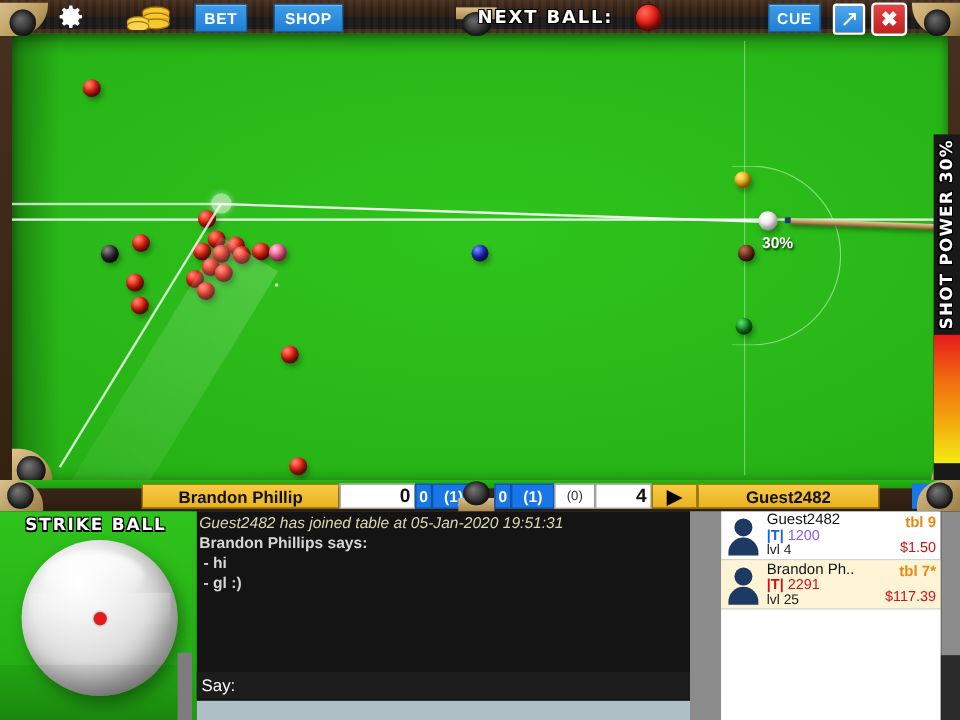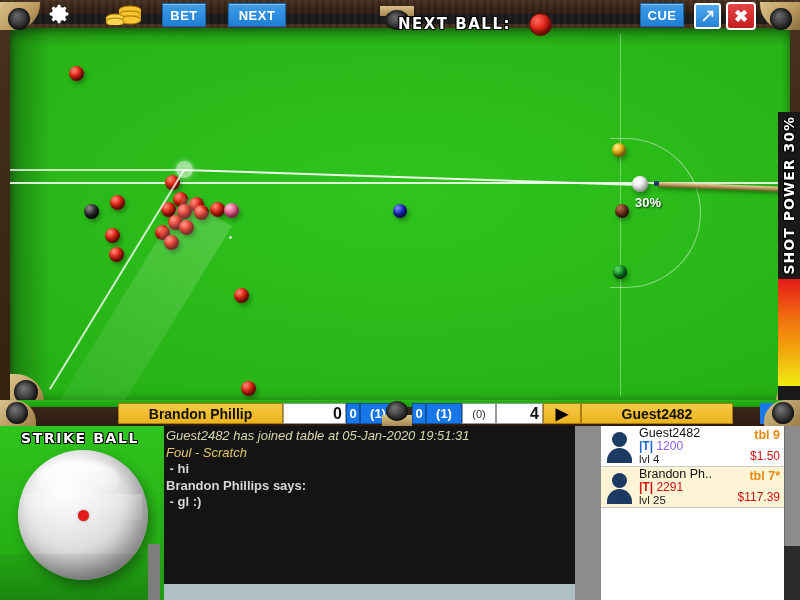--- a/index.html
+++ b/index.html
@@ -38,21 +38,21 @@
   #shop-button{left:228px;width:56px;}
   #cue-button{left:640px;width:42px;}
 
   .gear{
     position:absolute;left:48px;top:3px;width:22px;height:22px;cursor:pointer;
   }
   .coins{
     position:absolute;left:104px;top:4px;width:44px;height:21px;cursor:pointer;
   }
   .nextball-wrap{
-    position:absolute;left:398px;top:12px;height:24px;
+    position:absolute;left:398px;top:2px;height:24px;
     display:flex;align-items:center;gap:18px;
   }
   .nextball-label{
     color:#ffffff;font-size:15px;font-weight:bold;letter-spacing:1.5px;
     text-shadow:1px 1px 0 #000,-1px 1px 0 #000,1px -1px 0 #000,-1px -1px 0 #000;
     font-family:"DejaVu Sans", sans-serif;
   }
   .nextball-ball{
     width:21px;height:21px;border-radius:50%;
     background:radial-gradient(circle at 34% 30%,#ff6a5a 0%,#e22216 45%,#8f0d06 100%);
@@ -547,21 +547,21 @@
         <ellipse cx="26" cy="11" rx="11" ry="4" fill="#f7c731" stroke="#a87a06"></ellipse>
         <rect x="15" y="11" width="22" height="5" fill="#e8a915"></rect>
         <ellipse cx="26" cy="16" rx="11" ry="4" fill="#f7c731" stroke="#a87a06"></ellipse>
         <ellipse cx="11" cy="14" rx="9" ry="4" fill="#f9d451" stroke="#a87a06"></ellipse>
         <rect x="2" y="14" width="18" height="4" fill="#f0b61c"></rect>
         <ellipse cx="11" cy="18" rx="9" ry="4" fill="#f9d451" stroke="#a87a06"></ellipse>
       </svg>
     </div>
 
     <div class="topbtn" id="bet-button">BET</div>
-    <div class="topbtn" id="shop-button">NEXT</div>
+    <div class="topbtn" id="shop-button">SHOP</div>
 
     <div class="tb-pocket" id="pocket-top-mid">
       <div class="cushion"></div>
       <div class="hole"></div>
     </div>
 
     <div class="nextball-wrap">
       <span class="nextball-label">NEXT BALL:</span>
       <span class="nextball-ball"></span>
     </div>
@@ -625,25 +625,28 @@
         <div class="strike-dot"></div>
       </div>
       <div class="strike-shadowband"></div>
       <div class="strike-graypatch"></div>
     </div>
 
     <div class="chat-panel">
       <div class="chat-strip"></div>
       <div class="chat-log" id="chat-log">
           <div class="chat-line sys">Guest2482 has joined table at 05-Jan-2020 19:51:31</div>
-          <div class="chat-line foul">Foul - Scratch</div>
+          <div class="chat-line msg">Brandon Phillips says:</div>
           <div class="chat-line msg"> - hi</div>
-          <div class="chat-line msg">Brandon Phillips says:</div>
           <div class="chat-line msg"> - gl :)</div>
         </div>
+      <div class="say-row">
+        <span class="say-label">Say:</span>
+        <input class="say-input" type="text" placeholder="" style="">
+      </div>
       <div class="say-under"></div>
       <div class="chat-scroll"></div>
       <div class="chat-scroll-under"></div>
       <div class="chat-scroll-blue"></div>
     </div>
 
     <div class="right-gray"></div>
 
     <div class="players-panel">
       <div id="players-rows">

